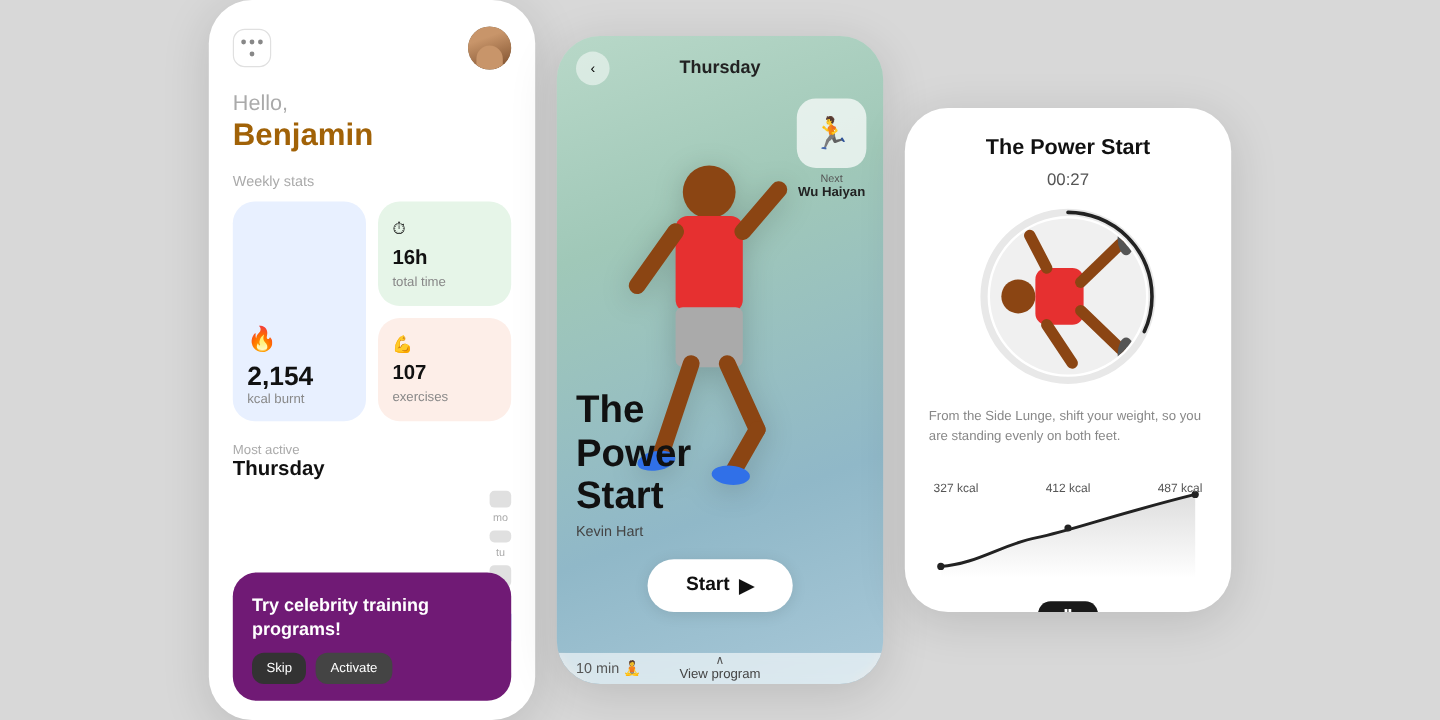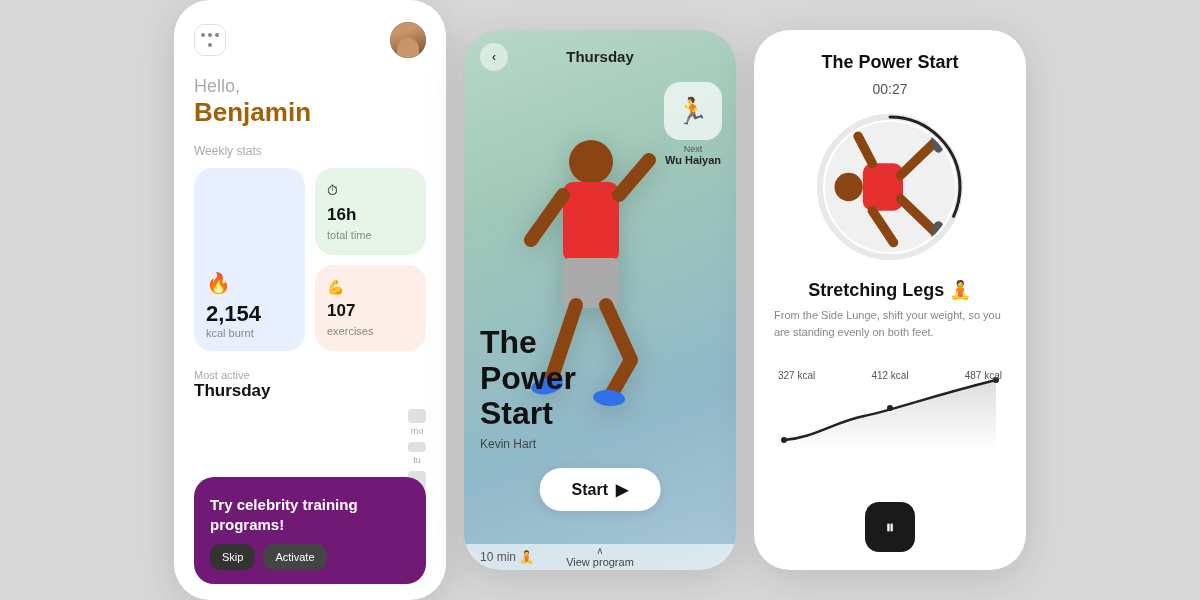--- a/index.html
+++ b/index.html
@@ -270,21 +270,21 @@
       font-size: 12px;
       color: #555;
       text-align: left;
       backdrop-filter: blur(4px);
       z-index: 4;
     }
 
     
     .card3 {
       width: 272px;
-      height: 540px;
+      height: 420px;
       display: flex;
       flex-direction: column;
       padding: 22px 20px 18px;
     }
     .card3-title {
       font-size: 18px;
       font-weight: 800;
       color: #111;
       text-align: center;
       margin-bottom: 8px;
@@ -514,21 +514,20 @@
         <line x1="35" y1="40" x2="8" y2="58" stroke="#8B4513" stroke-width="8" stroke-linecap="round"></line>
         <line x1="75" y1="40" x2="98" y2="28" stroke="#8B4513" stroke-width="8" stroke-linecap="round"></line>
         <line x1="45" y1="64" x2="18" y2="92" stroke="#8B4513" stroke-width="8" stroke-linecap="round"></line>
         <line x1="65" y1="64" x2="92" y2="92" stroke="#8B4513" stroke-width="8" stroke-linecap="round"></line>
         <ellipse cx="14" cy="96" rx="12" ry="6" fill="#555"></ellipse>
         <ellipse cx="96" cy="96" rx="12" ry="6" fill="#555"></ellipse>
       </svg>
     </div>
   </div>
 
-  <div class="exercise-name">Stretching Legs 🧘</div>
   <div class="exercise-desc">From the Side Lunge, shift your weight, so you are standing evenly on both feet.</div>
 
   <div class="calorie-chart">
     <div class="calorie-labels">
       <span class="cal-label">327 kcal</span>
       <span class="cal-label">412 kcal</span>
       <span class="cal-label">487 kcal</span>
     </div>
     <svg class="calorie-svg" viewBox="0 0 232 80" xmlns="http://www.w3.org/2000/svg" preserveAspectRatio="none">
       <defs>

